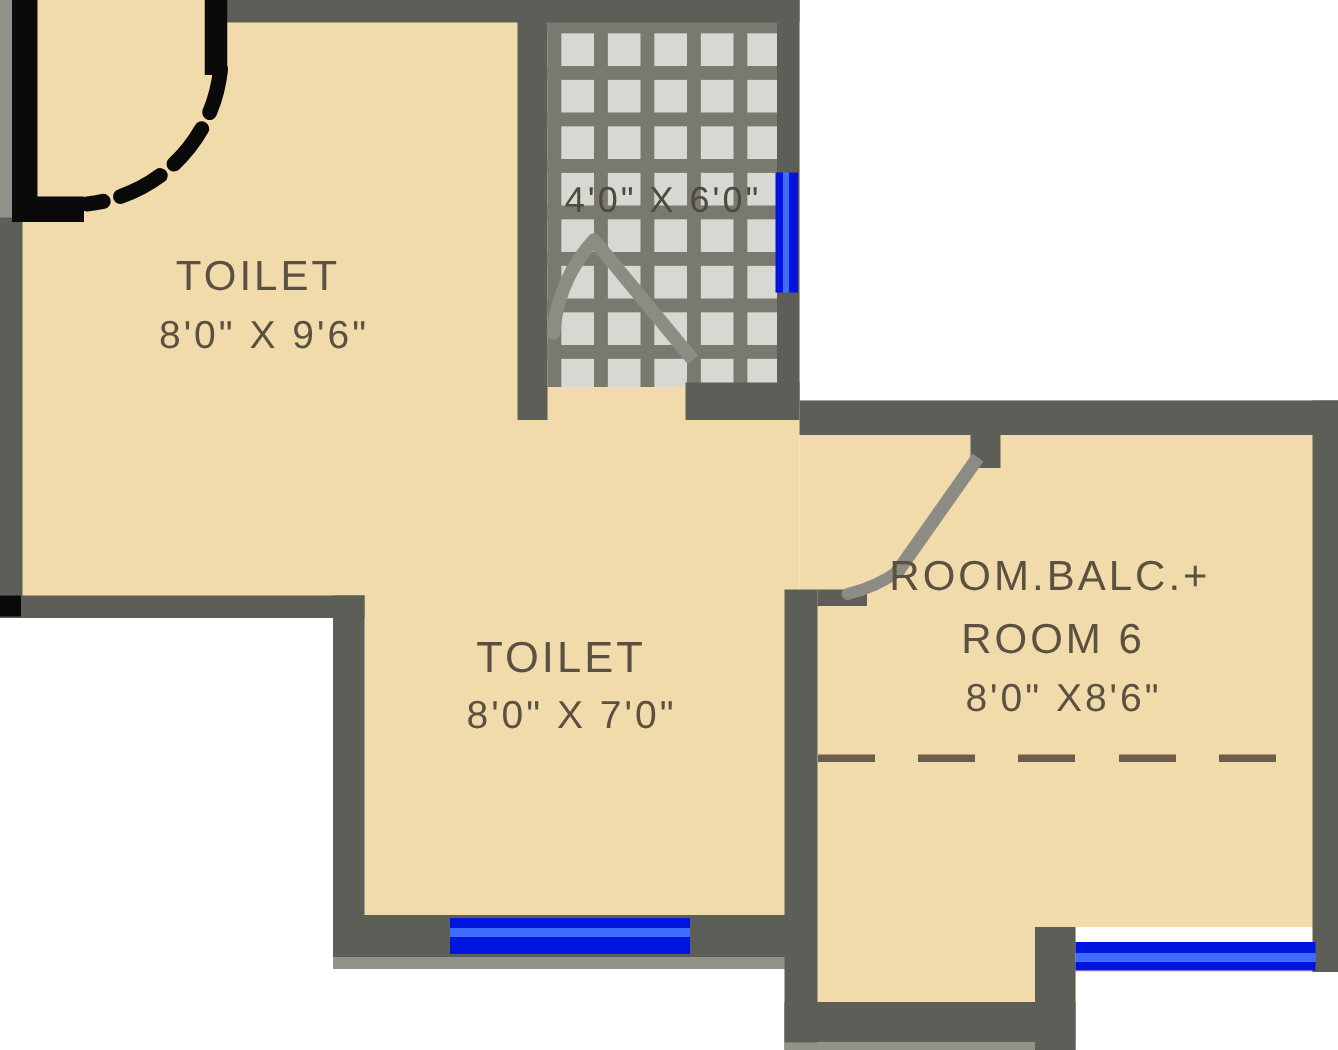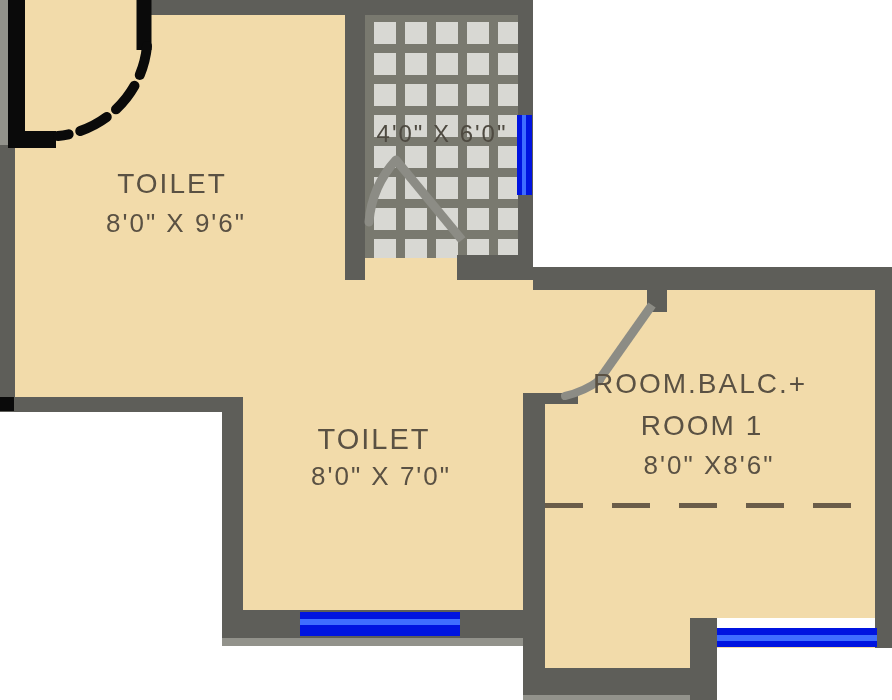--- a/index.html
+++ b/index.html
@@ -99,16 +99,16 @@
   <div class="abs lbl fs-name" style="left:172px;top:170px;">TOILET</div>
   <div class="abs lbl fs-dims" style="left:176px;top:210px;">8'0" X 9'6"</div>
 
 
   <div class="abs lbl fs-dims" style="left:442px;top:122px;font-size:24px;color:#4e4a41;">4'0" X 6'0"</div>
 
   <div class="abs lbl fs-name" style="left:374px;top:425px;font-size:29px;">TOILET</div>
   <div class="abs lbl fs-dims" style="left:381px;top:463px;">8'0" X 7'0"</div>
 
   <div class="abs lbl fs-name" style="left:700px;top:370px;">ROOM.BALC.+</div>
-  <div class="abs lbl fs-name" style="left:702px;top:412px;">ROOM 1</div>
+  <div class="abs lbl fs-name" style="left:702px;top:412px;">ROOM 6</div>
   <div class="abs lbl fs-dims" style="left:709px;top:452px;">8'0" X8'6"</div>
 
 </div>
 
 </body></html>

